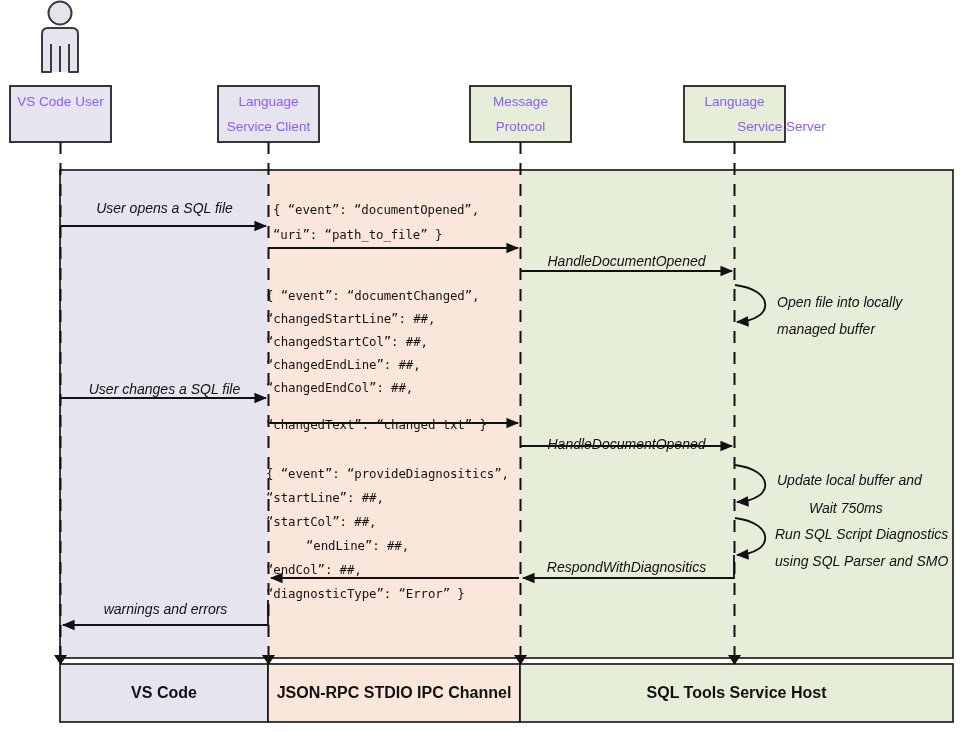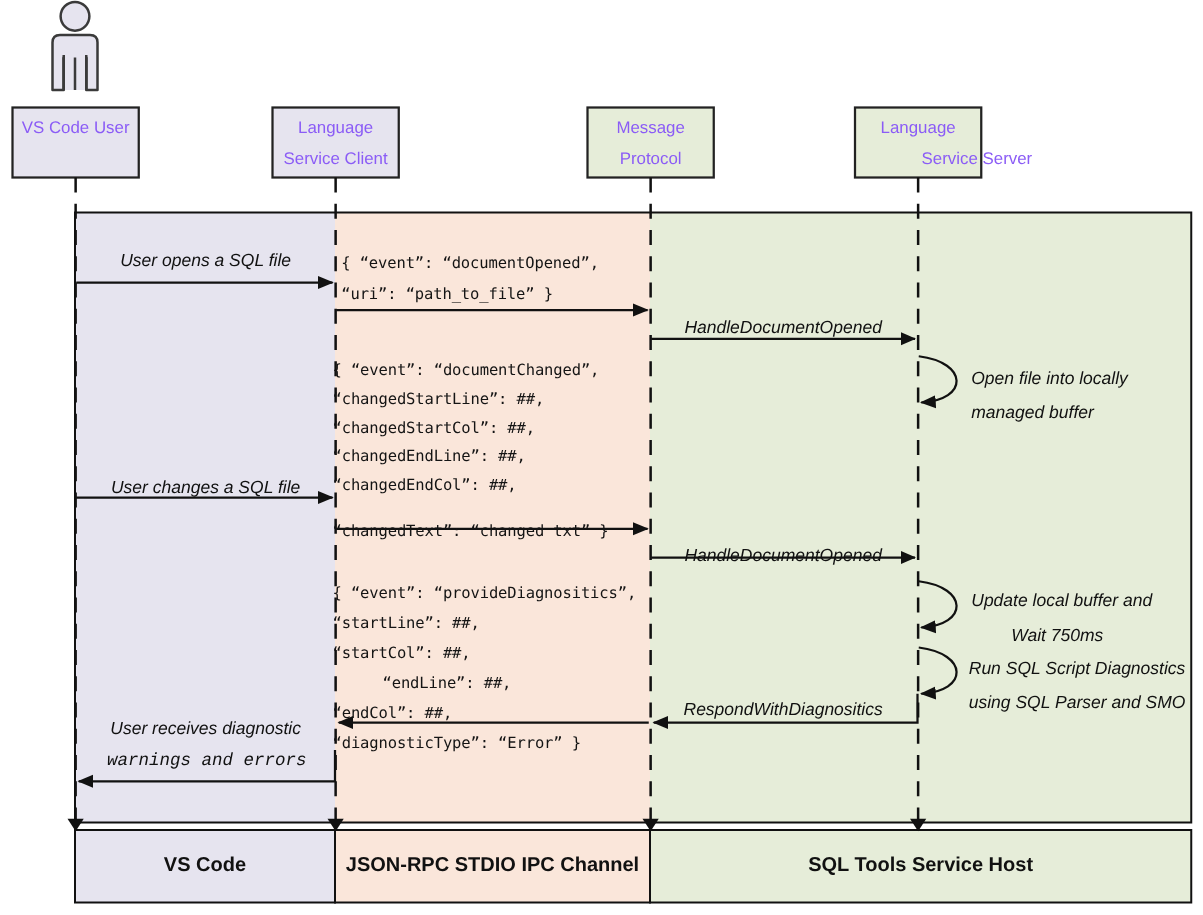--- a/index.html
+++ b/index.html
@@ -179,22 +179,21 @@
   <div class="lbl head-label" style="left:470px; top:95px; width:101px;">Message</div>
   <div class="lbl head-label" style="left:470px; top:120px; width:101px;">Protocol</div>
 
   <div class="lbl head-label" style="left:684px; top:95px; width:101px;">Language</div>
   <div class="lbl head-label" style="left:684px; top:120px; width:119px;padding-left:38px;">Service Server</div>
 
   <div class="lbl note-italic" style="left:61px; top:200px; width:207px; text-align:center;">User opens a SQL file</div>
 
   <div class="lbl note-italic" style="left:61px; top:381px; width:207px; text-align:center;">User changes a SQL file</div>
 
-  <div class="lbl note-italic" style="left:61px; top:574px; width:207px; text-align:center;">User receives diagnostic</div>
-  <div class="lbl note-italic" style="left:61px; top:601px; width:209px; text-align:center;font-family:Liberation Mono, monospace;">warnings and errors</div>
+  <div class="lbl note-italic" style="left:61px; top:601px; width:209px; text-align:center;">warnings and errors</div>
 
   <div class="lbl note-italic" style="left:521px; top:253px; width:211px; text-align:center;">HandleDocumentOpened</div>
 
   <div class="lbl note-italic" style="left:521px; top:436px; width:211px; text-align:center;">HandleDocumentOpened</div>
 
   <div class="lbl note-italic" style="left:521px; top:559px; width:211px; text-align:center;">RespondWithDiagnositics</div>
 
   <div class="lbl json-mono" style="left:273px; top:202px;">{ “event”: “documentOpened”,</div>
   <div class="lbl json-mono" style="left:273px; top:227px;">   “uri”: “path_to_file” }</div>
 

